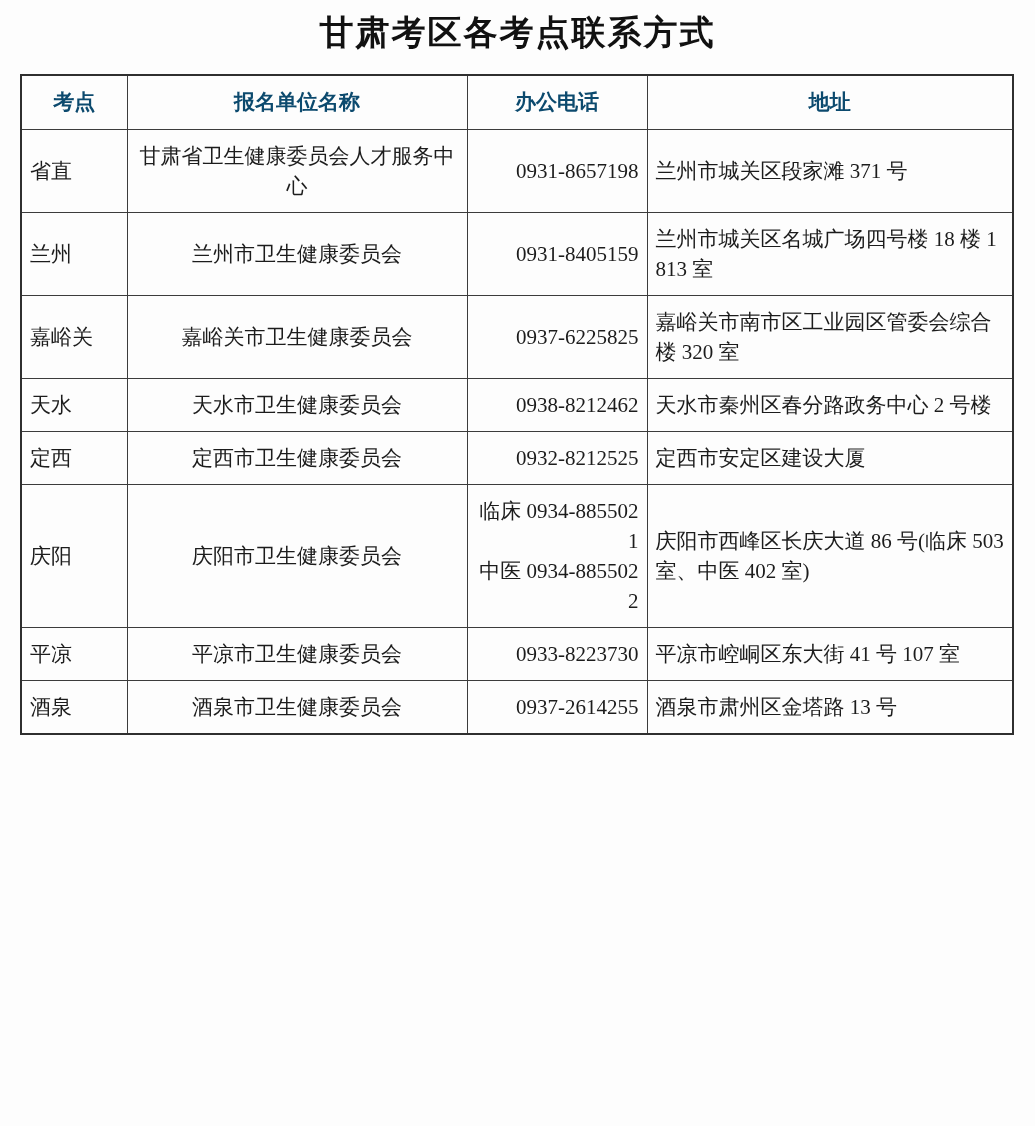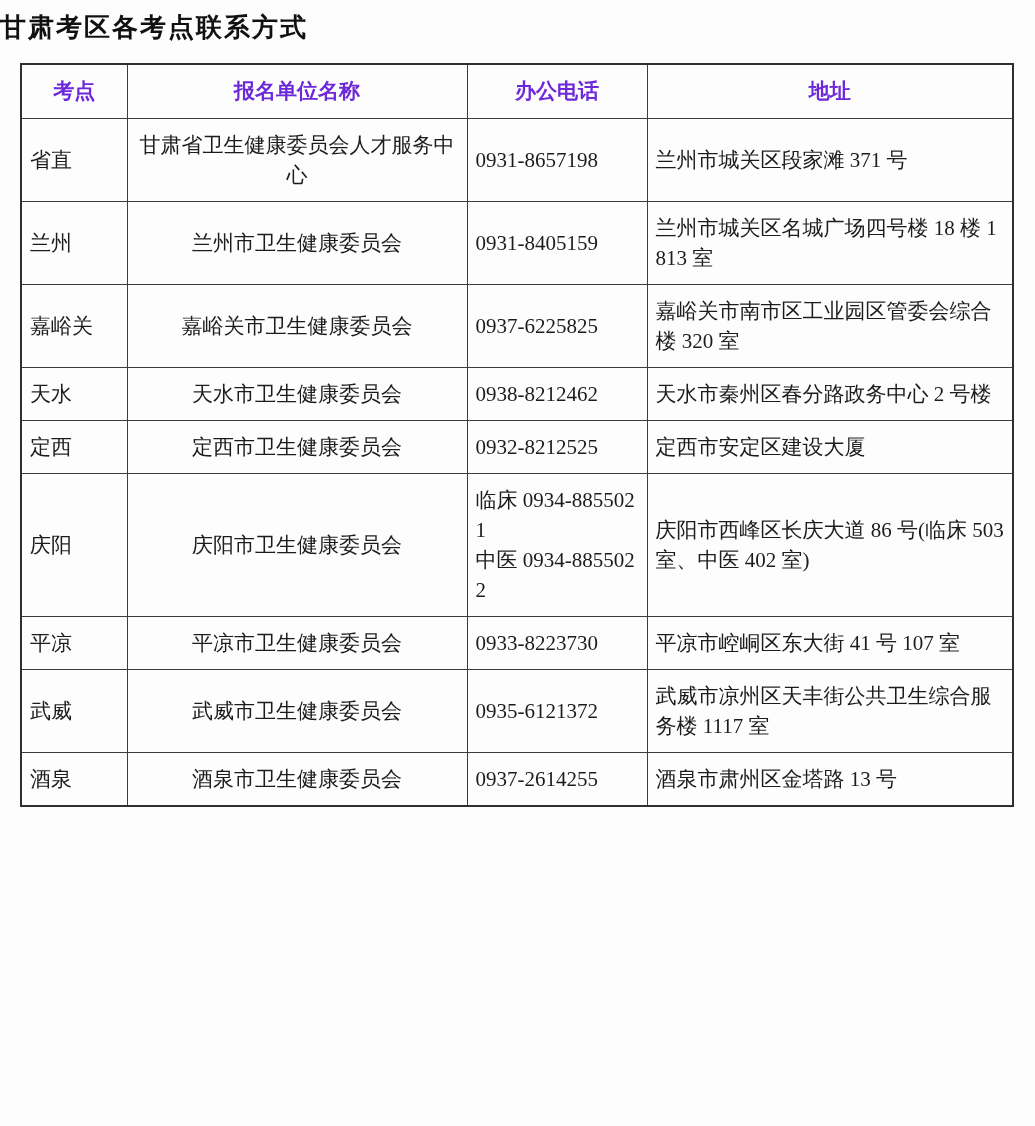--- a/index.html
+++ b/index.html
@@ -13,22 +13,22 @@
     overflow: hidden;
   }
   .page {
     width: 1035px;
     height: 1126px;
     box-sizing: border-box;
     padding-top: 10px;
   }
   .doc-title {
     margin: 0 0 18px 0;
-    text-align: left;
-    font-size: 26px;
+    text-align: center;
+    font-size: 34px;
     font-weight: bold;
     letter-spacing: 2px;
     color: #111111;
     font-family: "Liberation Sans", "DejaVu Sans", sans-serif;
   }
   table.contact-table {
     border-collapse: collapse;
     table-layout: fixed;
     margin-left: 20px;
     width: 992px;
@@ -43,25 +43,25 @@
     vertical-align: middle;
     box-sizing: border-box;
     word-break: break-all;
   }
   .contact-table thead th {
     font-weight: bold;
     text-align: center;
     height: 54px;
     font-family: "Liberation Sans", "DejaVu Sans", sans-serif;
     font-size: 21px;
-    color: #6d28d9;
+    color: #0c4a6e;
   }
   .cell-site  { text-align: left; }
   .cell-org   { text-align: center; }
-  .cell-phone { text-align: left; white-space: pre-line; }
+  .cell-phone { text-align: right; white-space: pre-line; }
   .cell-address { text-align: left; padding-left: 12px; line-height: 33px; font-family: Liberation Serif, serif; }
   col.c-site    { width: 106px; }
   col.c-org     { width: 340px; }
   col.c-phone   { width: 180px; }
   col.c-address { width: 366px; }
 </style>
 </head>
 <body>
 
 <div class="page">
@@ -120,26 +120,20 @@
 中医 0934-8855022</td>
           <td class="cell cell-address">庆阳市西峰区长庆大道 86 号(临床 503 室、中医 402 室)</td>
         </tr>
         <tr>
           <td class="cell cell-site">平凉</td>
           <td class="cell cell-org">平凉市卫生健康委员会</td>
           <td class="cell cell-phone">0933-8223730</td>
           <td class="cell cell-address">平凉市崆峒区东大街 41 号 107 室</td>
         </tr>
         <tr>
-          <td class="cell cell-site">武威</td>
-          <td class="cell cell-org">武威市卫生健康委员会</td>
-          <td class="cell cell-phone">0935-6121372</td>
-          <td class="cell cell-address">武威市凉州区天丰街公共卫生综合服务楼 1117 室</td>
-        </tr>
-        <tr>
           <td class="cell cell-site">酒泉</td>
           <td class="cell cell-org">酒泉市卫生健康委员会</td>
           <td class="cell cell-phone">0937-2614255</td>
           <td class="cell cell-address">酒泉市肃州区金塔路 13 号</td>
         </tr>
       </tbody>
   </table>
 </div>
 
 </body></html>

